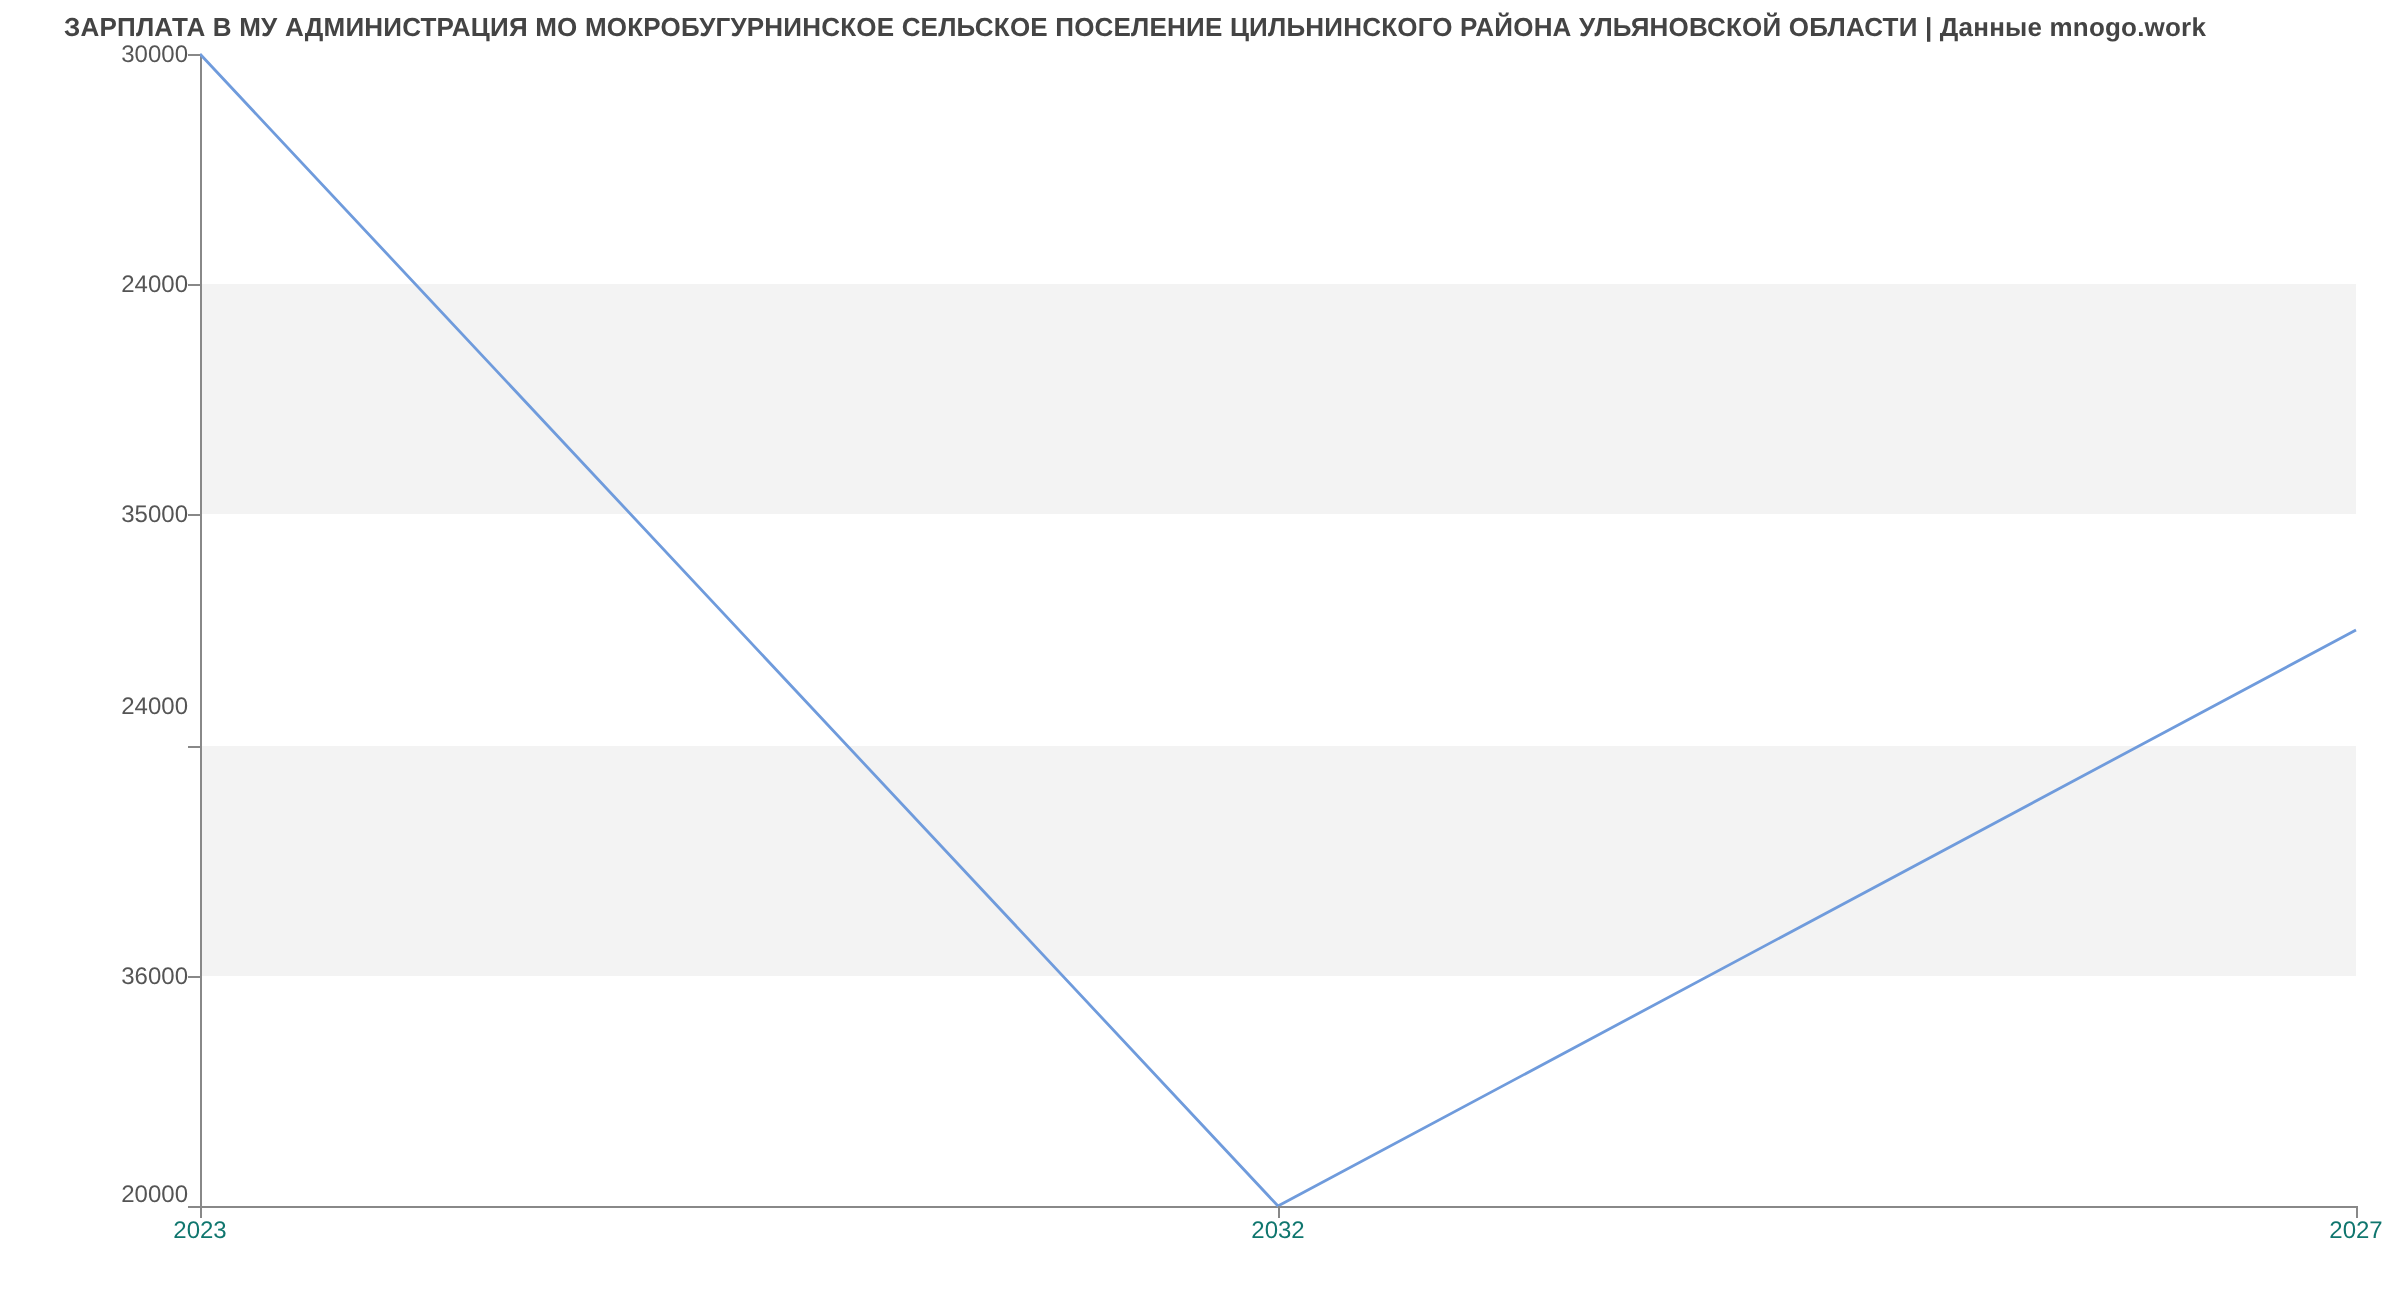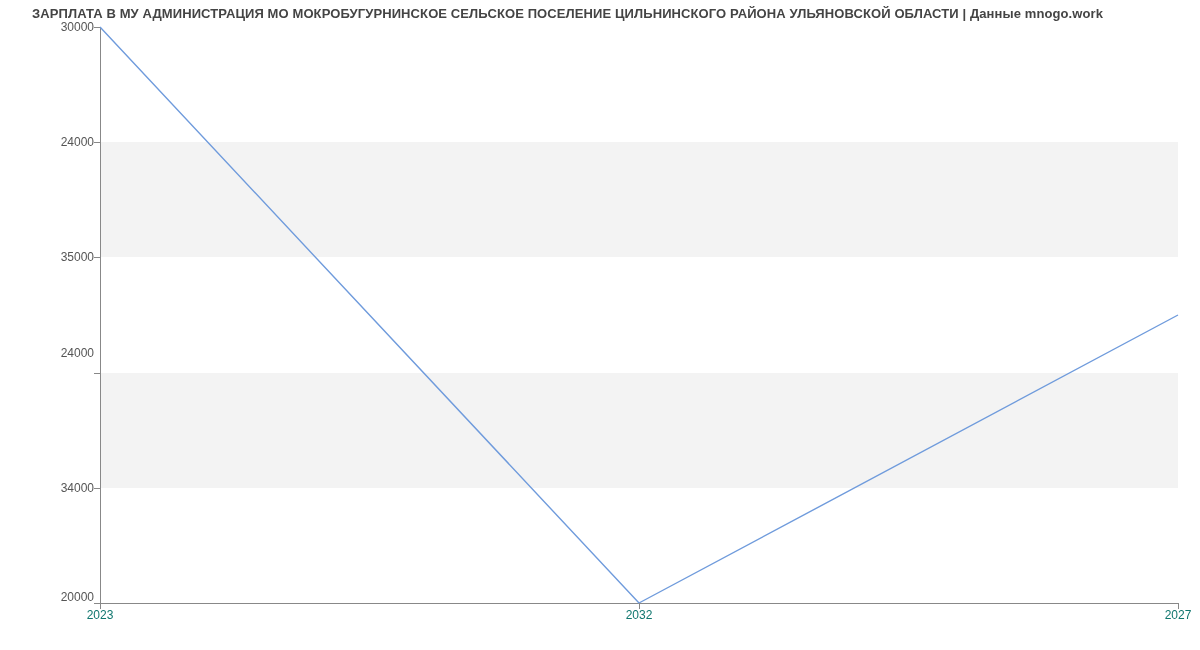--- a/index.html
+++ b/index.html
@@ -101,21 +101,21 @@
       <div class="y-tick-mark" style="top: 460.8px;"></div>
       <div class="y-tick-mark" style="top: 345.6px;"></div>
       <div class="y-tick-mark" style="top: 230.4px;"></div>
       <div class="y-tick-mark" style="top: 115.2px;"></div>
       <div class="y-tick-mark" style="top: 0px;"></div>
       <div class="x-tick-mark" style="left: 0px;"></div>
       <div class="x-tick-mark" style="left: 539px;"></div>
       <div class="x-tick-mark" style="left: 1078px;"></div>
     </div>
 <div class="y-tick-label" style="top: 597px;">20000</div>
-    <div class="y-tick-label" style="top: 487.8px;">34000</div>
+    <div class="y-tick-label" style="top: 487.8px;">36000</div>
     <div class="y-tick-label" style="top: 353px;">24000</div>
     <div class="y-tick-label" style="top: 257.4px;">35000</div>
     <div class="y-tick-label" style="top: 142.2px;">24000</div>
     <div class="y-tick-label" style="top: 27px;">30000</div>
     <div class="x-tick-label" style="left: 100px;">2023</div>
     <div class="x-tick-label" style="left: 639px;">2032</div>
     <div class="x-tick-label" style="left: 1178px;">2027</div>
   </div>
 
 </body></html>

